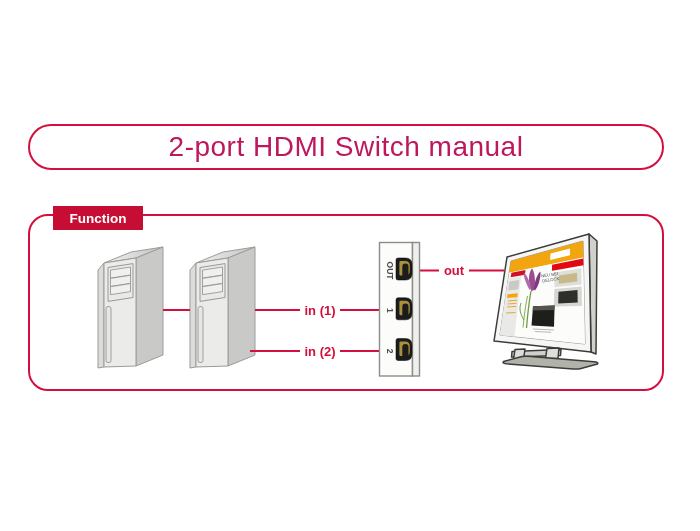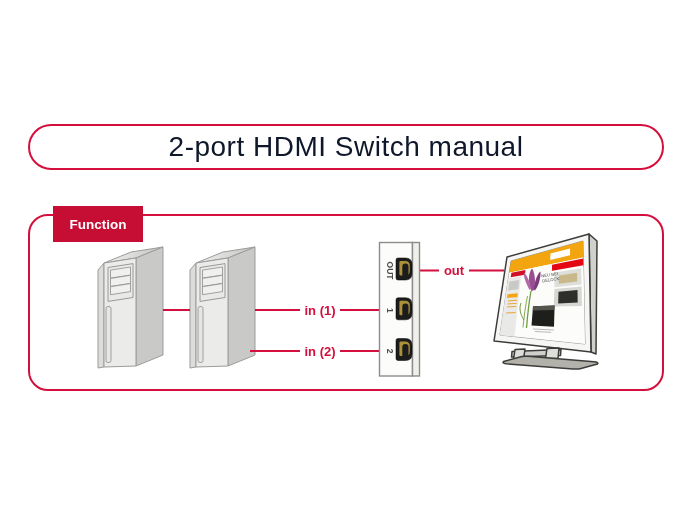--- a/index.html
+++ b/index.html
@@ -1,23 +1,23 @@
 <!DOCTYPE html>
 <html style="--accent-red: #d50f3d; --label-red: #c60d33; --line-red: #d50f3d; --port-gold: #ab923a; --screen-header-orange: #f2a50f; --screen-banner-red: #e30613;"><head>
 <meta charset="utf-8">
 <style>
   html,body{margin:0;padding:0;background:#fff;}
   #stage{position:relative;width:700px;height:531px;background:#fff;overflow:hidden;
          font-family:"Liberation Sans",sans-serif;}
   .rbox{position:absolute;border:2px solid var(--accent-red);background:#fff;box-sizing:border-box;}
   #title-box{left:28px;top:124px;width:636px;height:46px;border-radius:23px;
              display:flex;align-items:center;justify-content:center;}
-  #title-box .t{font-size:28px;color:#0f172a;letter-spacing:0.5px;}
+  #title-box .t{font-size:28px;color:#be185d;letter-spacing:0.5px;}
   #function-box{left:28px;top:214px;width:636px;height:177px;border-radius:20px;background:transparent;}
-  #function-chip{position:absolute;left:53px;top:206px;width:90px;height:36px;
+  #function-chip{position:absolute;left:53px;top:206px;width:90px;height:24px;
                  background:var(--label-red);color:#fff;font-weight:bold;font-size:13.5px;
                  display:flex;align-items:center;justify-content:center;z-index:3;}
   svg{position:absolute;left:0;top:0;z-index:2;}
   svg text{font-family:"Liberation Sans",sans-serif;}
   .red-line{stroke:var(--line-red);stroke-width:2;}
   .red-label{fill:var(--line-red);font-weight:bold;font-size:13px;}
   .port-label{fill:#4a4a48;font-weight:bold;font-size:8.5px;}
   .gold{fill:var(--port-gold);}
   .outline{stroke:#9b9b99;stroke-width:1;}
   .mon{stroke:#3c3c3a;stroke-width:1.5;stroke-linejoin:round;}

